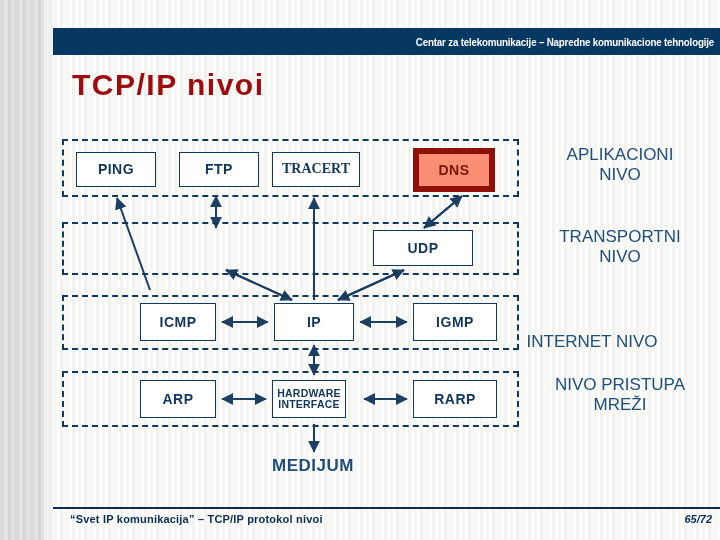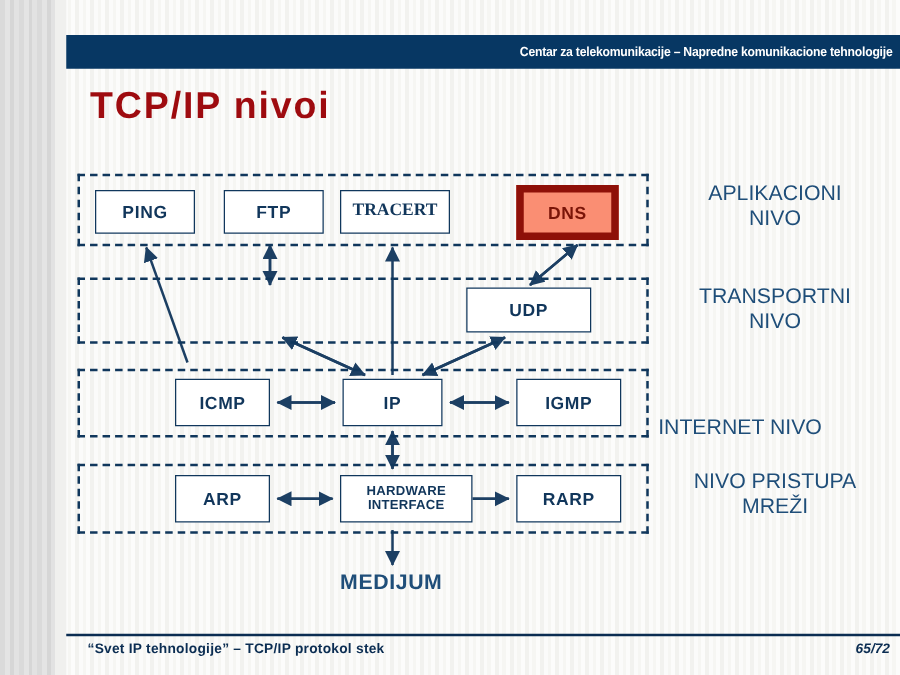--- a/index.html
+++ b/index.html
@@ -110,21 +110,21 @@
   #node-dns      { left: 413px; top: 148px; width: 82px; height: 44px; }
 
   #node-tcp      { left: 179px; top: 230px; width: 74px; height: 36px; }
   #node-udp      { left: 373px; top: 230px; width: 100px; height: 36px; }
 
   #node-icmp     { left: 140px; top: 303px; width: 76px; height: 38px; }
   #node-ip       { left: 274px; top: 303px; width: 80px; height: 38px; }
   #node-igmp     { left: 413px; top: 303px; width: 84px; height: 38px; }
 
   #node-arp      { left: 140px; top: 380px; width: 76px; height: 38px; }
-  #node-hw       { left: 272px; top: 380px; width: 106px; height: 38px; text-align: center; }
+  #node-hw       { left: 272px; top: 380px; width: 74px; height: 38px; text-align: center; }
   #node-rarp     { left: 413px; top: 380px; width: 84px; height: 38px; }
 
   
   .side-label {
     position: absolute;
     color: #1f4e79;
     font-size: 17px;
     text-align: center;
     line-height: 1.15;
     white-space: pre-line;
@@ -249,16 +249,16 @@
     <div class="side-label" id="lbl-trans">TRANSPORTNI
 NIVO</div>
     <div class="side-label" id="lbl-inet">INTERNET NIVO</div>
     <div class="side-label" id="lbl-acc">NIVO PRISTUPA
 MREŽI</div>
 
     <div class="medium-label">MEDIJUM</div>
   </div>
 
   <div class="footer-rule"></div>
-  <div class="footer-text">“Svet IP tehnologije” – TCP/IP protokol stek</div>
+  <div class="footer-text">“Svet IP komunikacija” – TCP/IP protokol nivoi</div>
   <div class="footer-page">65/72</div>
 
 </div>
 
 </body></html>

